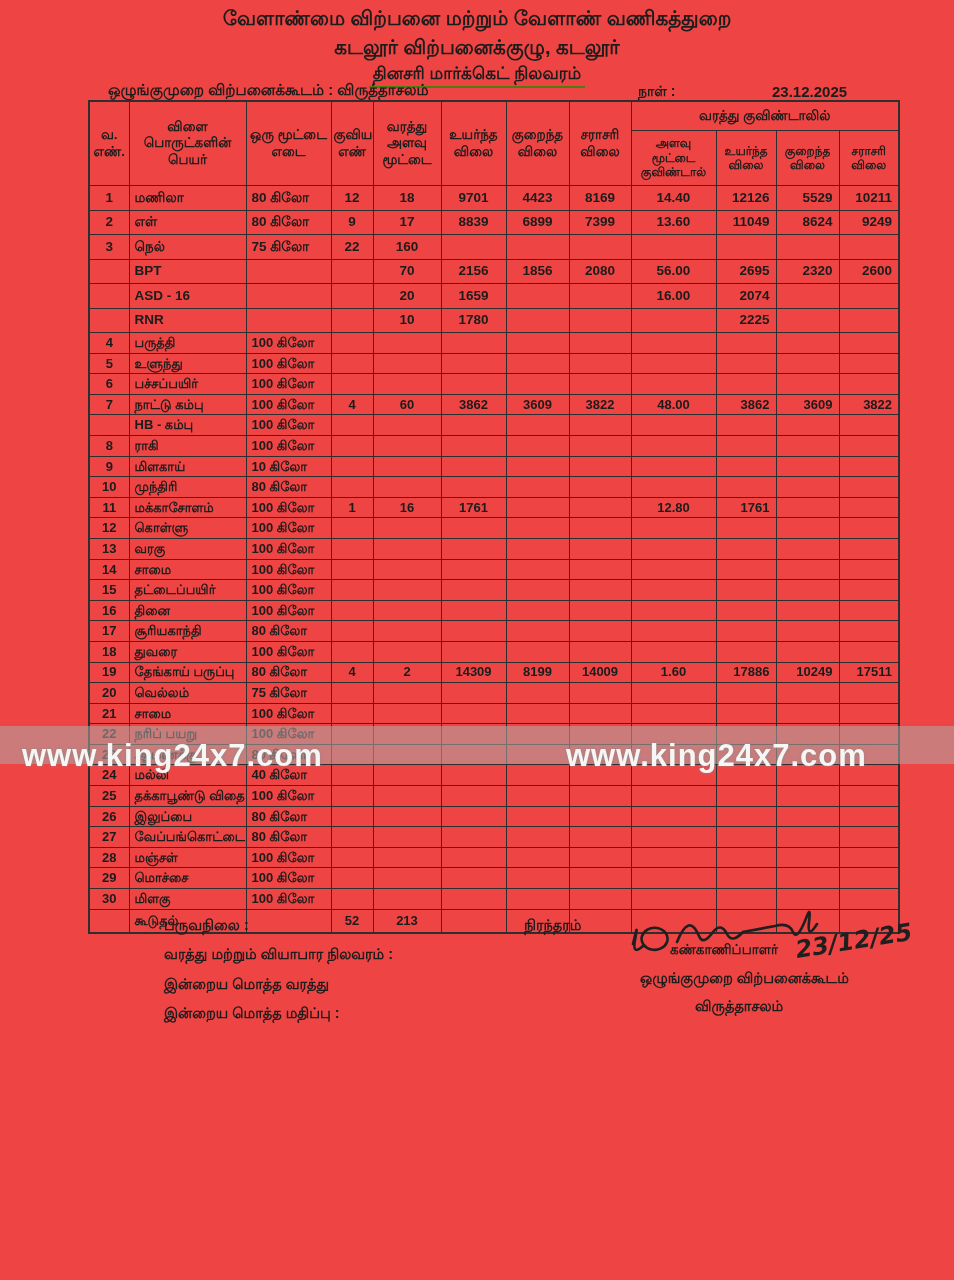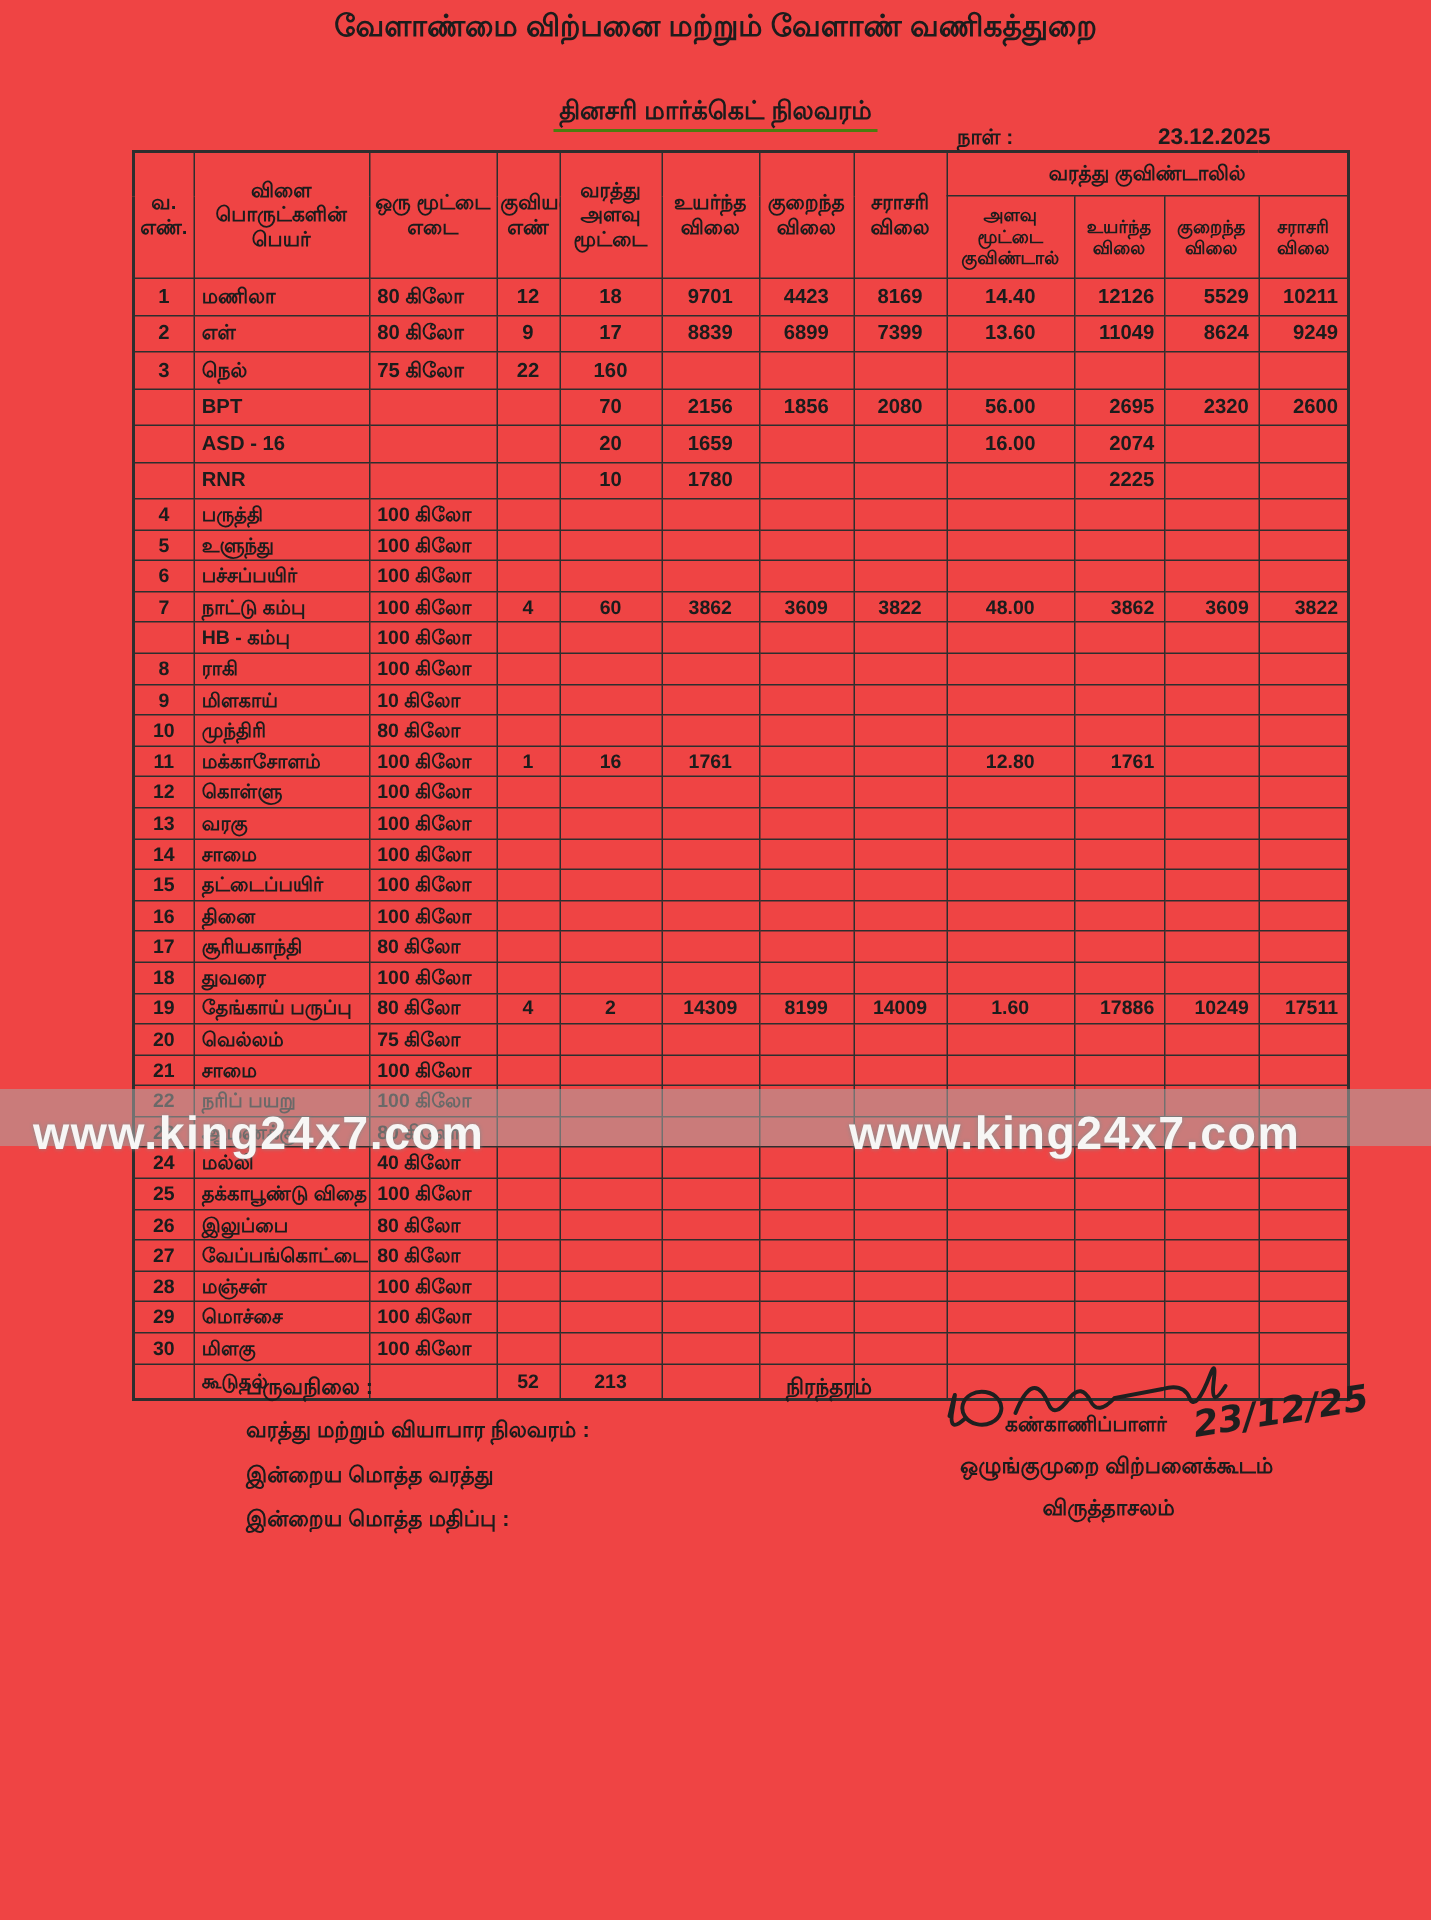--- a/index.html
+++ b/index.html
@@ -54,22 +54,24 @@
   #sign-designation{position:absolute;left:55px;top:42px;font-weight:700;font-size:13.5px;}
   #sign-office{position:absolute;left:25px;top:70px;font-weight:700;font-size:14.5px;}
   #sign-place{left:80px;top:98px;position:absolute;font-weight:700;font-size:14.5px;}
 </style>
 </head>
 <body>
 
 <div id="page">
 
   <div class="hline" id="h1">வேளாண்மை விற்பனை மற்றும் வேளாண் வணிகத்துறை</div>
+  <div class="hline" id="h2">கடலூர் விற்பனைக்குழு, கடலூர்</div>
   <div class="hline" id="h3"><span>தினசரி மார்க்கெட் நிலவரம்</span></div>
 
+  <div class="lbl" id="market-label">ஒழுங்குமுறை விற்பனைக்கூடம் : விருத்தாசலம்</div>
   <div class="lbl" id="date-label">நாள் :</div>
   <div class="lbl" id="date-value">23.12.2025</div>
 
   <div id="tablewrap">
     <table>
       <colgroup>
         <col style="width:40px">
           <col style="width:117px">
           <col style="width:85px">
         <col style="width:42px">

